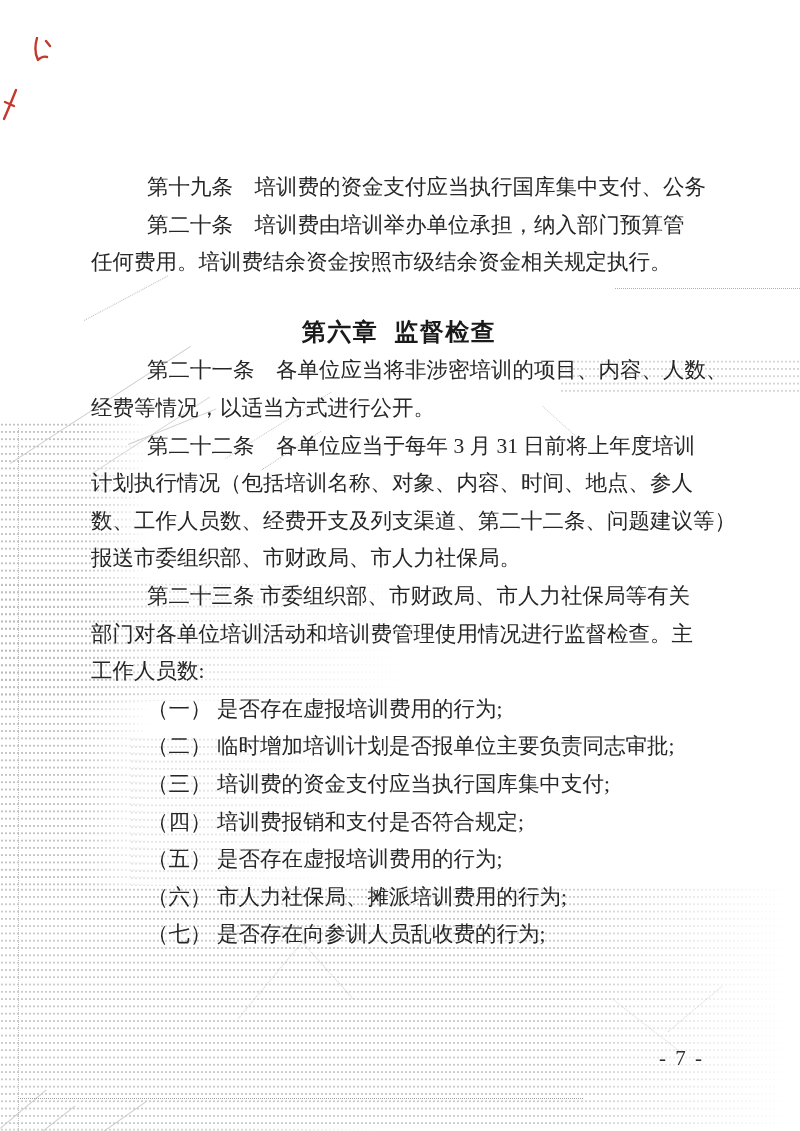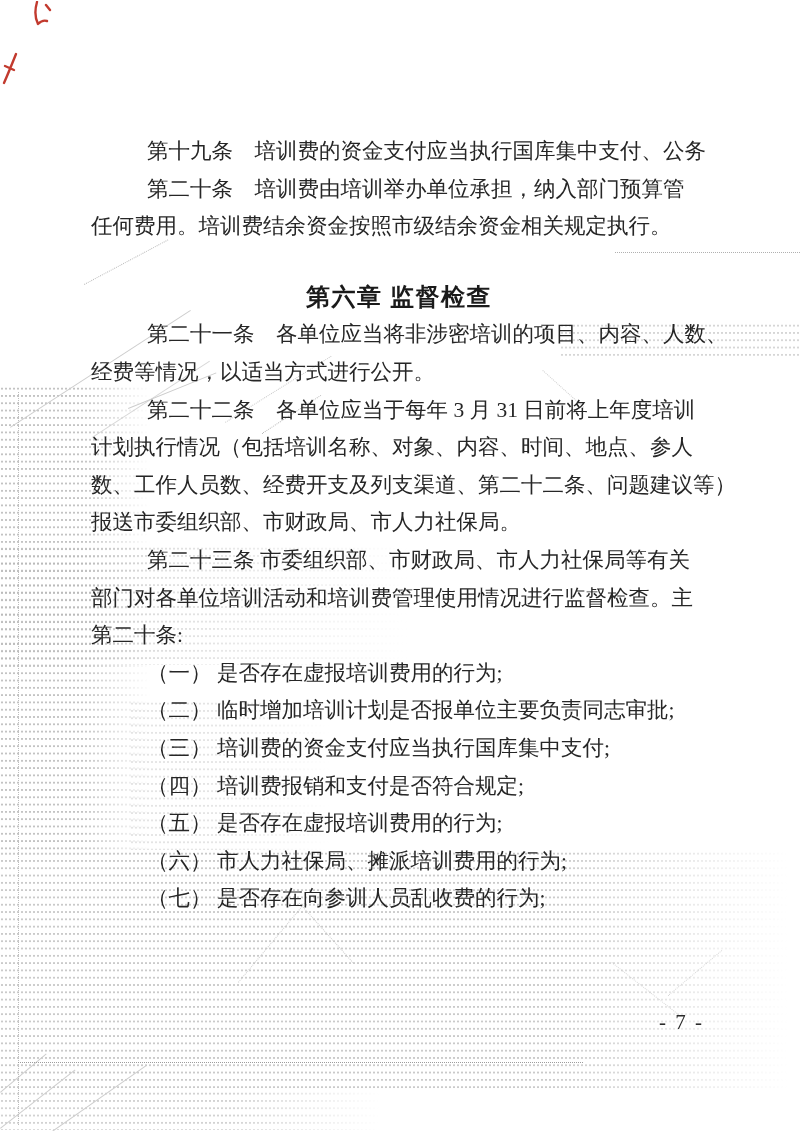--- a/index.html
+++ b/index.html
@@ -1,38 +1,38 @@
 <!DOCTYPE html>
 <html><head>
 <meta charset="utf-8">
 <style>
   html,body{margin:0;padding:0;}
   body{
     width:800px;height:1131px;position:relative;overflow:hidden;
     background:#ffffff;
     font-family:"Liberation Serif", serif;
   }
-  .page{position:absolute;inset:0;}
+  .page{position:absolute;inset:0;margin-top:36px;}
 
   
   .textblock{
     position:absolute;left:91px;top:133px;width:616px;
     color:#262626;
     font-size:21.5px;
     font-family:"Liberation Serif", serif;
   }
   .line{
     height:37.6px;line-height:37.6px;white-space:nowrap;
     text-rendering:optimizeLegibility;
   }
   .line.indent{text-indent:56px;}
   .line.blank{height:33px;}
   .line.heading{
     text-align:center;text-indent:0;
-    font-family:Liberation Serif, serif;
+    font-family:Liberation Mono, monospace;
     font-weight:700;font-size:24px;color:#1a1a1a;
     letter-spacing:1.5px;
   }
   .pagenum{
     position:absolute;top:1010px;right:96px;
     font-size:21px;color:#2b2b2b;letter-spacing:2px;
     font-family:"Liberation Serif", serif;
   }
 
   
@@ -129,21 +129,21 @@
       <div class="line blank"></div>
       <div class="line heading">第六章 监督检查</div>
       <div class="line indent">第二十一条　各单位应当将非涉密培训的项目、内容、人数、</div>
       <div class="line flush">经费等情况，以适当方式进行公开。</div>
       <div class="line indent">第二十二条　各单位应当于每年 3 月 31 日前将上年度培训</div>
       <div class="line flush">计划执行情况（包括培训名称、对象、内容、时间、地点、参人</div>
       <div class="line flush">数、工作人员数、经费开支及列支渠道、第二十二条、问题建议等）</div>
       <div class="line flush">报送市委组织部、市财政局、市人力社保局。</div>
       <div class="line indent">第二十三条 市委组织部、市财政局、市人力社保局等有关</div>
       <div class="line flush">部门对各单位培训活动和培训费管理使用情况进行监督检查。主</div>
-      <div class="line flush">第二十条:</div>
+      <div class="line flush">工作人员数:</div>
       <div class="line indent">（一） 是否存在虚报培训费用的行为;</div>
       <div class="line indent">（二） 临时增加培训计划是否报单位主要负责同志审批;</div>
       <div class="line indent">（三） 培训费的资金支付应当执行国库集中支付;</div>
       <div class="line indent">（四） 培训费报销和支付是否符合规定;</div>
       <div class="line indent">（五） 是否存在虚报培训费用的行为;</div>
       <div class="line indent">（六） 市人力社保局、摊派培训费用的行为;</div>
       <div class="line indent">（七） 是否存在向参训人员乱收费的行为;</div>
     </div>
 
   <div class="pagenum">- 7 -</div>

